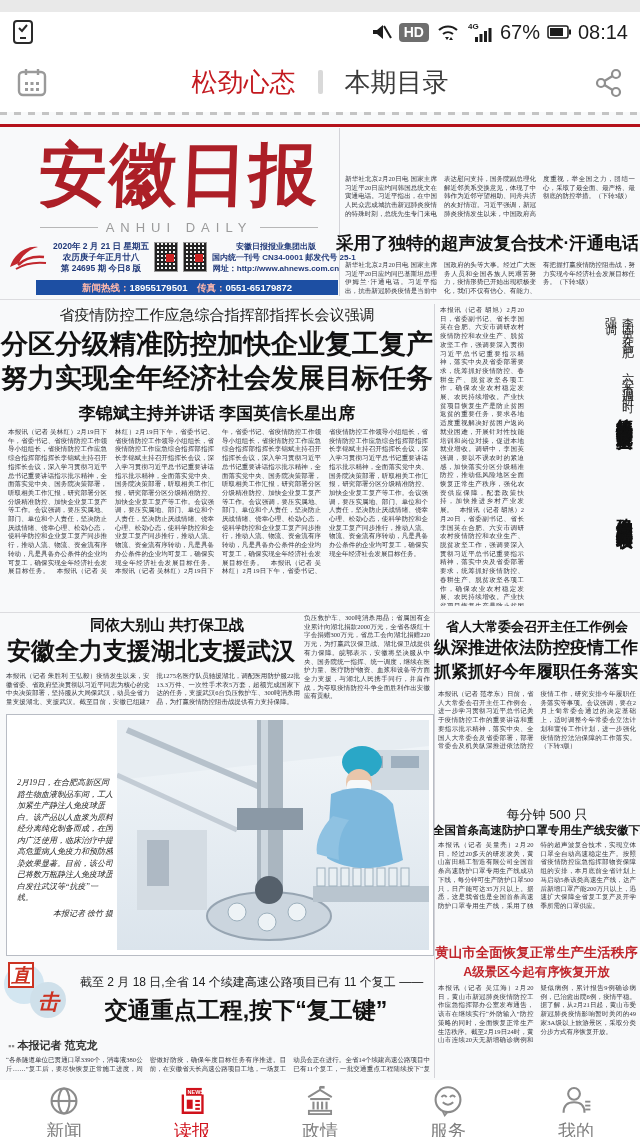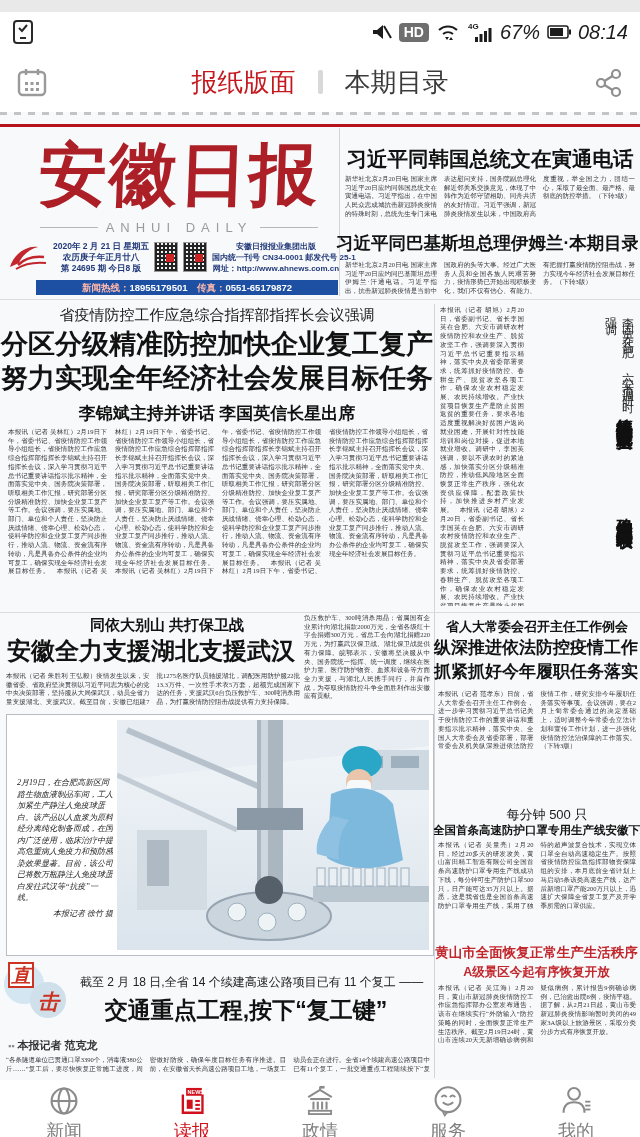--- a/index.html
+++ b/index.html
@@ -8,21 +8,21 @@
          font-family:"Liberation Sans",sans-serif;color:#222;}
   .abs{position:absolute;}
 
   
   .statusbar{position:absolute;top:0;left:0;width:640px;height:40px;background:#fff;
              display:flex;align-items:center;padding:0 12px;}
   .sb-left{display:flex;align-items:center;}
   .sb-right{margin-left:auto;display:flex;align-items:center;gap:7px;font-size:20px;color:#1c1c1c;}
   .hd-badge{background:#6e6e6e;color:#fff;font-weight:bold;font-size:14px;border-radius:4px;
             padding:1px 5px;line-height:17px;}
-  .sb-text{font-size:20px;color:#1c1c1c;font-style:italic;}
+  .sb-text{font-size:20px;color:#1c1c1c;}
 
   
   .appheader{position:absolute;top:40px;left:0;width:640px;height:60px;background:#fff;
              display:flex;align-items:center;}
   .hdr-cal{position:absolute;left:16px;top:14px;}
   .hdr-share{position:absolute;right:16px;top:16px;}
   .hdr-tabs{position:absolute;left:140px;top:0;width:360px;height:60px;display:flex;
             align-items:center;justify-content:center;gap:22px;}
   .tab{font-size:26px;line-height:60px;}
   .tab.active{color:#c3191f;}
@@ -200,21 +200,21 @@
           <rect x="9" y="16" width="3" height="3"></rect>
             <rect x="14.5" y="16" width="3" height="3"></rect>
             <rect x="20" y="16" width="3" height="3"></rect>
           <rect x="9" y="22" width="3" height="3"></rect>
             <rect x="14.5" y="22" width="3" height="3"></rect>
             <rect x="20" y="22" width="3" height="3"></rect>
         </g>
       </svg>
     </span>
     <div class="hdr-tabs">
-      <span class="tab active">报纸版面</span>
+      <span class="tab active">松劲心态</span>
       <span class="tab-div"></span>
       <span class="tab inactive">本期目录</span>
     </div>
     <span class="hdr-share">
       <svg width="30" height="30" viewBox="0 0 30 30">
         <circle cx="7" cy="15" r="4" fill="none" stroke="#8f8f8f" stroke-width="2.2"></circle>
         <circle cx="22" cy="6" r="4" fill="none" stroke="#8f8f8f" stroke-width="2.2"></circle>
         <circle cx="22" cy="24" r="4" fill="none" stroke="#8f8f8f" stroke-width="2.2"></circle>
         <line x1="10.5" y1="13" x2="18.5" y2="8" stroke="#8f8f8f" stroke-width="2.2"></line>
         <line x1="10.5" y1="17" x2="18.5" y2="22" stroke="#8f8f8f" stroke-width="2.2"></line>
@@ -251,24 +251,23 @@
         <span>国内统一刊号 CN34-0001  邮发代号 25-1</span><br>
         <span>网址：http://www.ahnews.com.cn</span>
       </span>
     </div>
     <div class="abs" id="hotline">
       <span class="lbl">新闻热线：</span><span>18955179501</span><span class="lbl">　传真：</span><span>0551-65179872</span>
     </div>
 
     <div class="abs vline" id="vd1"></div>
 
-    <div class="abs hl" id="xk-h">习近平同韩国总统文在寅通电话</div>
     <div class="abs bodytext cols3" id="xk-b">新华社北京2月20日电 国家主席习近平20日应约同韩国总统文在寅通电话。习近平指出，在中国人民众志成城抗击新冠肺炎疫情的特殊时刻，总统先生专门来电表达慰问支持，国务院副总理化解近邻关系交换意见，体现了中韩作为近邻守望相助、同舟共济的友好情谊。习近平强调，新冠肺炎疫情发生以来，中国政府高度重视，举全国之力，团结一心，采取了最全面、最严格、最彻底的防控举措。（下转3版）</div>
 
-    <div class="abs hl" id="xp-h">习近平同巴基斯坦总理伊姆兰·本期目录</div>
+    <div class="abs hl" id="xp-h">采用了独特的超声波复合技术·汗通电话</div>
     <div class="abs bodytext cols3" id="xp-b">新华社北京2月20日电 国家主席习近平20日应约同巴基斯坦总理伊姆兰·汗通电话。习近平指出，抗击新冠肺炎疫情是当前中国政府的头等大事。经过广大医务人员和全国各族人民艰苦努力，疫情形势已开始出现积极变化，我们不仅有信心、有能力、有把握打赢疫情防控阻击战，努力实现今年经济社会发展目标任务。（下转3版）</div>
 
     <div class="abs hline" id="hd1"></div>
 
     <div class="abs" id="mn-k">省疫情防控工作应急综合指挥部指挥长会议强调</div>
     <div class="abs hl" id="mn-h1">分区分级精准防控加快企业复工复产</div>
     <div class="abs hl" id="mn-h2">努力实现全年经济社会发展目标任务</div>
     <div class="abs" id="mn-by">李锦斌主持并讲话  李国英信长星出席</div>
     <div class="abs bodytext cols4" id="mn-b">本报讯（记者 吴林红）2月19日下午，省委书记、省疫情防控工作领导小组组长，省疫情防控工作应急综合指挥部指挥长李锦斌主持召开指挥长会议，深入学习贯彻习近平总书记重要讲话指示批示精神，全面落实党中央、国务院决策部署，听取相关工作汇报，研究部署分区分级精准防控、加快企业复工复产等工作。会议强调，要压实属地、部门、单位和个人责任，坚决防止厌战情绪、侥幸心理、松劲心态，使科学防控和企业复工复产同步推行，推动人流、物流、资金流有序转动，凡是具备办公条件的企业均可复工，确保实现全年经济社会发展目标任务。　本报讯（记者 吴林红）2月19日下午，省委书记、省疫情防控工作领导小组组长，省疫情防控工作应急综合指挥部指挥长李锦斌主持召开指挥长会议，深入学习贯彻习近平总书记重要讲话指示批示精神，全面落实党中央、国务院决策部署，听取相关工作汇报，研究部署分区分级精准防控、加快企业复工复产等工作。会议强调，要压实属地、部门、单位和个人责任，坚决防止厌战情绪、侥幸心理、松劲心态，使科学防控和企业复工复产同步推行，推动人流、物流、资金流有序转动，凡是具备办公条件的企业均可复工，确保实现全年经济社会发展目标任务。　本报讯（记者 吴林红）2月19日下午，省委书记、省疫情防控工作领导小组组长，省疫情防控工作应急综合指挥部指挥长李锦斌主持召开指挥长会议，深入学习贯彻习近平总书记重要讲话指示批示精神，全面落实党中央、国务院决策部署，听取相关工作汇报，研究部署分区分级精准防控、加快企业复工复产等工作。会议强调，要压实属地、部门、单位和个人责任，坚决防止厌战情绪、侥幸心理、松劲心态，使科学防控和企业复工复产同步推行，推动人流、物流、资金流有序转动，凡是具备办公条件的企业均可复工，确保实现全年经济社会发展目标任务。　本报讯（记者 吴林红）2月19日下午，省委书记、省疫情防控工作领导小组组长，省疫情防控工作应急综合指挥部指挥长李锦斌主持召开指挥长会议，深入学习贯彻习近平总书记重要讲话指示批示精神，全面落实党中央、国务院决策部署，听取相关工作汇报，研究部署分区分级精准防控、加快企业复工复产等工作。会议强调，要压实属地、部门、单位和个人责任，坚决防止厌战情绪、侥幸心理、松劲心态，使科学防控和企业复工复产同步推行，推动人流、物流、资金流有序转动，凡是具备办公条件的企业均可复工，确保实现全年经济社会发展目标任务。</div>
 

